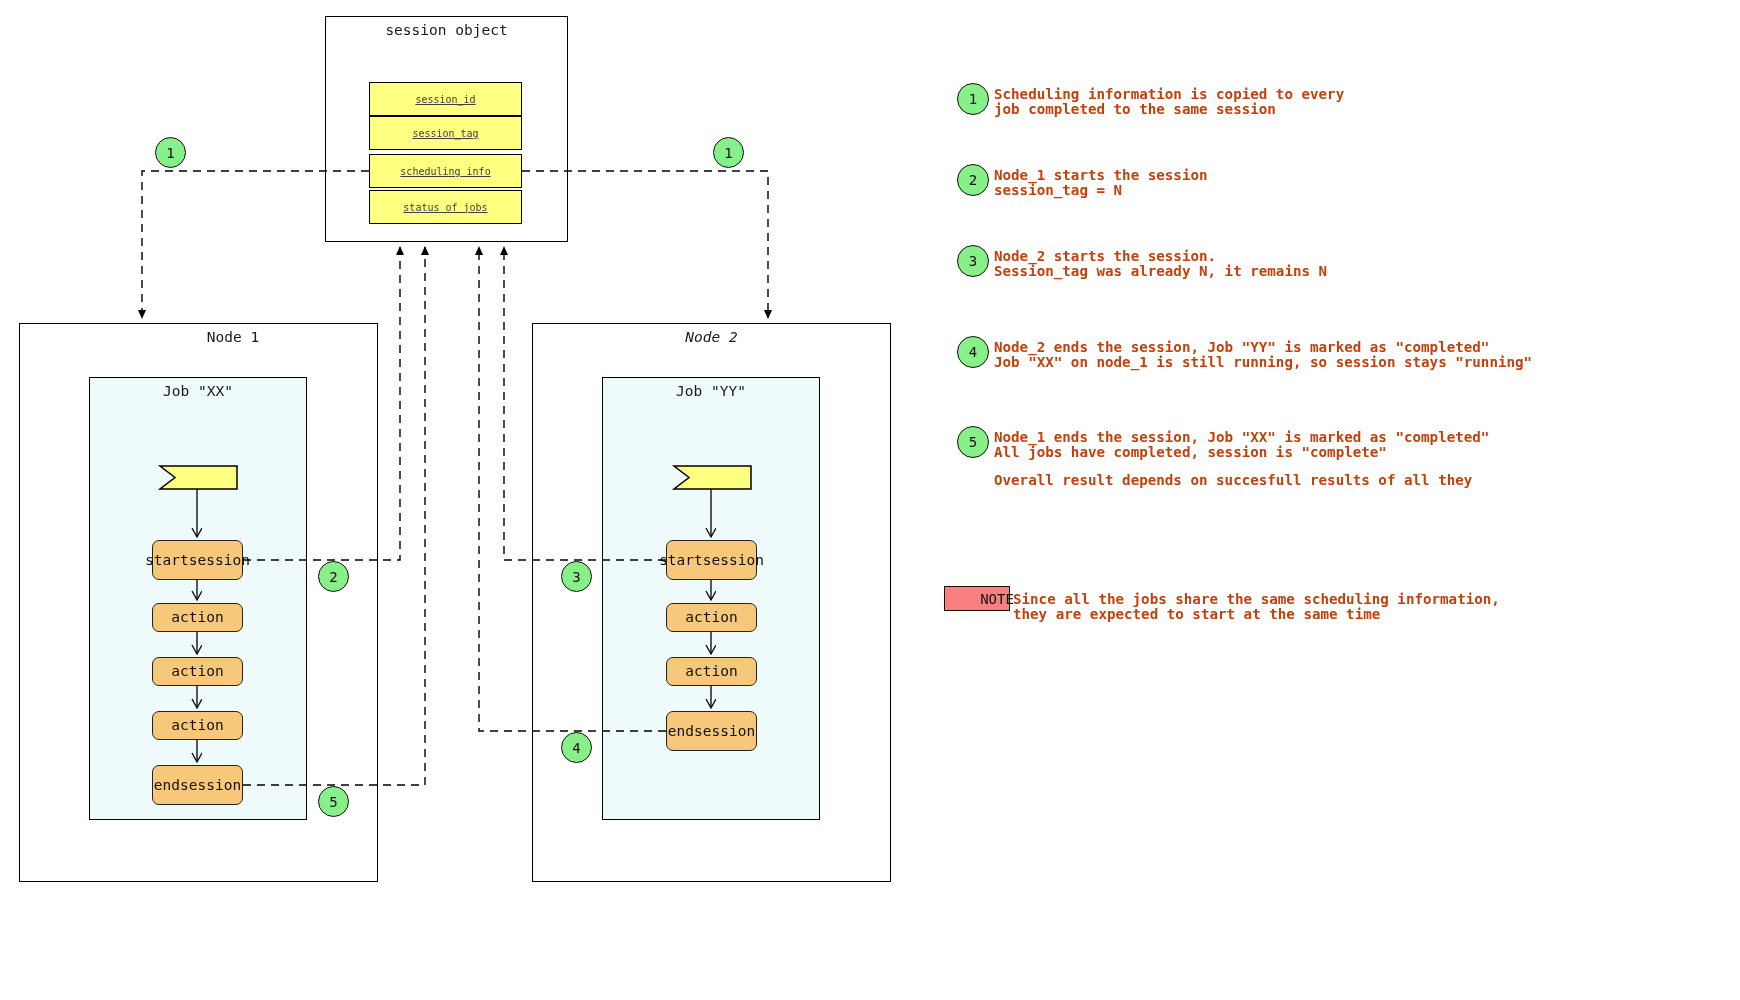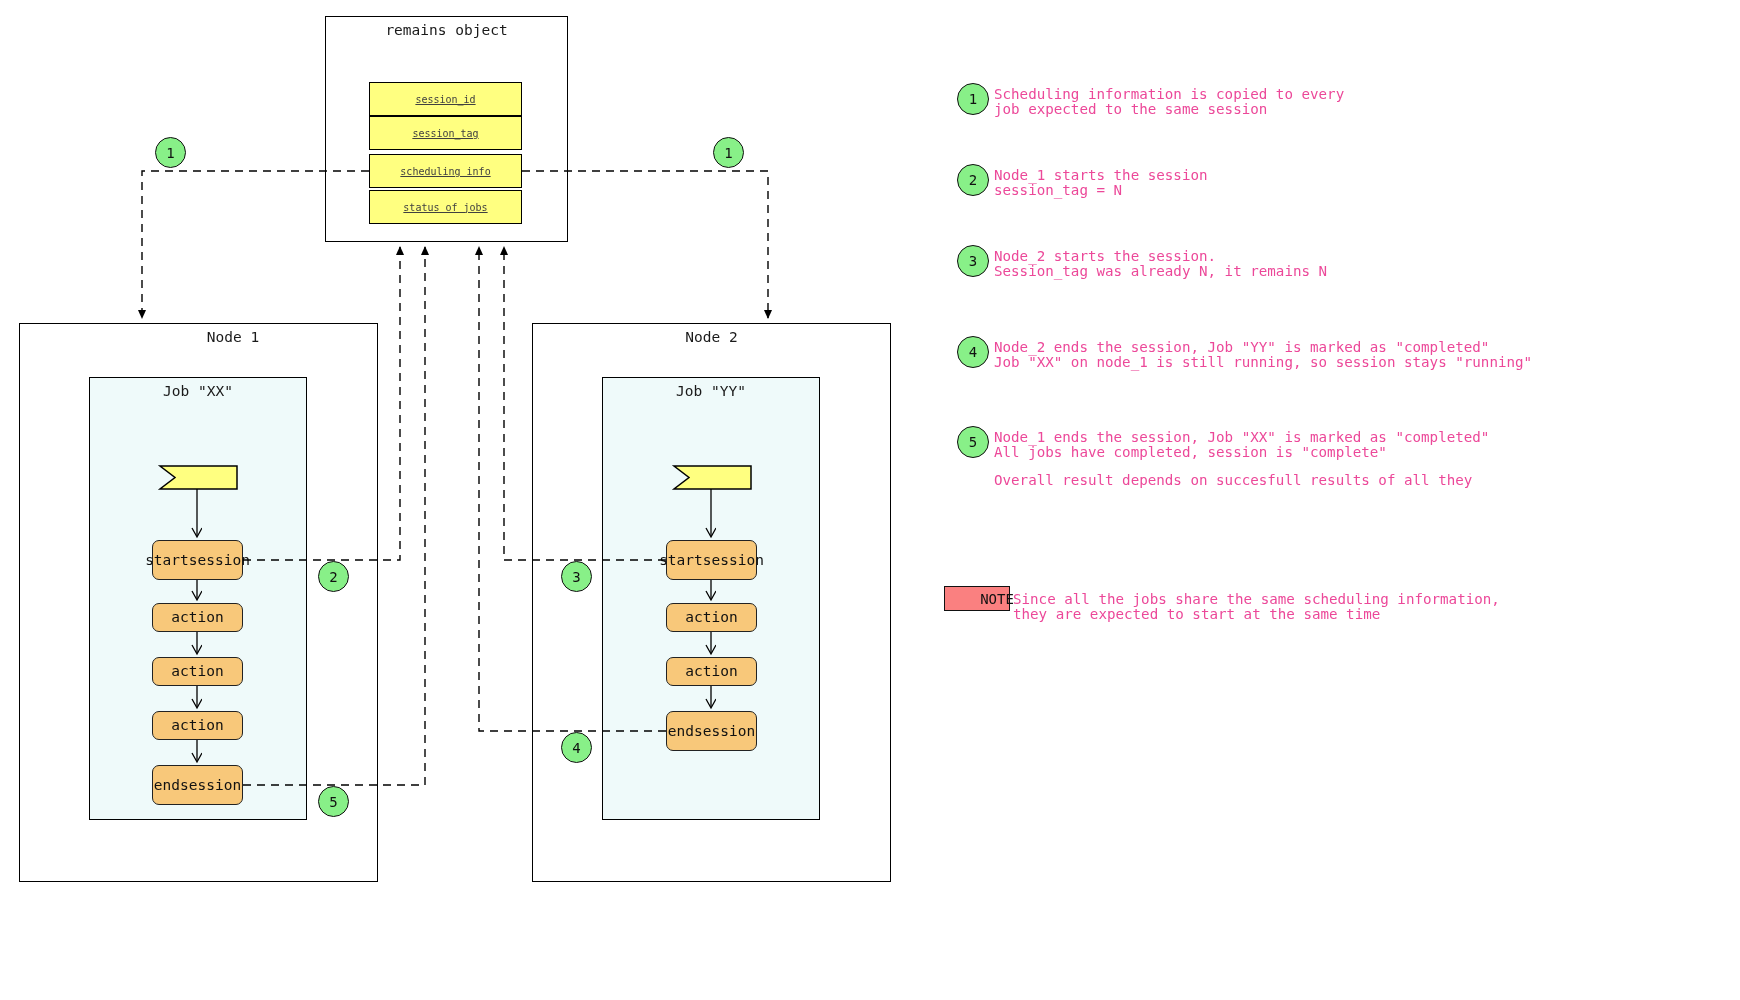--- a/index.html
+++ b/index.html
@@ -17,34 +17,34 @@
   .node-shape{position:absolute;box-sizing:border-box;border:1.5px solid #222;background:#f8c87a;
               border-radius:7px;display:flex;flex-direction:row;align-items:center;
               justify-content:center;font-size:14.5px;color:#111;line-height:1.12;}
 
   .sched{position:absolute;box-sizing:border-box;font-size:14.5px;color:#111;
          display:flex;align-items:center;justify-content:flex-end;padding-right:10px;}
 
   .circ{position:absolute;box-sizing:border-box;border-radius:50%;border:1.4px solid #111;
         background:#88f088;display:flex;align-items:center;justify-content:center;
         font-size:14px;color:#111;}
-  .legend-text{position:absolute;font-size:14.2px;color:#ec4899;line-height:1.35;white-space:pre;}
+  .legend-text{position:absolute;font-size:14.2px;color:#c2410c;line-height:1.35;white-space:pre;font-weight:bold;}
 
   .note-badge{position:absolute;box-sizing:border-box;border:1.5px solid #111;background:#fa8080;
               display:flex;align-items:center;justify-content:center;font-size:14px;color:#111;padding-left:40px;}
 
   svg.overlay{position:absolute;left:0;top:0;width:1740px;height:1000px;pointer-events:none;}
 </style>
 </head>
 <body>
 
 <div id="stage">
 
   <div class="box" style="left:325px;top:16px;width:243px;height:226px;"></div>
-  <div class="boxtitle" style="left:325px;top:22px;width:243px;">remains object</div>
+  <div class="boxtitle" style="left:325px;top:22px;width:243px;">session object</div>
 
   <div class="field" style="left:369px;top:82px;width:153px;height:34px;">session_id</div>
   <div class="field" style="left:369px;top:116px;width:153px;height:34px;">session_tag</div>
   <div class="field" style="left:369px;top:154px;width:153px;height:34px;">scheduling info</div>
   <div class="field" style="left:369px;top:190px;width:153px;height:34px;">status of jobs</div>
 
   <div class="box" style="left:19px;top:323px;width:359px;height:559px;"></div>
   <div class="boxtitle" style="left:19px;top:329px;width:428px;">Node 1</div>
 
   <div class="jobbox" style="left:89px;top:377px;width:218px;height:443px;"></div>
@@ -64,21 +64,21 @@
   </div>
   <div class="node-shape" style="left:152px;top:711px;width:91px;height:29px;">
     <span>action</span>
   </div>
   <div class="node-shape" style="left:152px;top:765px;width:91px;height:40px;">
     <span>end</span>
     <span>session</span>
   </div>
 
   <div class="box" style="left:532px;top:323px;width:359px;height:559px;"></div>
-  <div class="boxtitle" style="left:532px;top:329px;width:359px;">Node 2</div>
+  <div class="boxtitle" style="left:532px;top:329px;width:359px;font-style:italic;">Node 2</div>
 
   <div class="jobbox" style="left:602px;top:377px;width:218px;height:443px;"></div>
   <div class="boxtitle" style="left:602px;top:383px;width:218px;">Job "YY"</div>
 
   <div class="sched" style="left:674px;top:466px;width:77px;height:23px;">sched</div>
 
   <div class="node-shape" style="left:666px;top:540px;width:91px;height:40px;">
     <span>start</span>
     <span>session</span>
   </div>
@@ -132,21 +132,21 @@
 
   <div class="circ" style="left:155px;top:137px;width:31px;height:31px;">1</div>
   <div class="circ" style="left:713px;top:137px;width:31px;height:31px;">1</div>
   <div class="circ" style="left:318px;top:561px;width:31px;height:31px;">2</div>
   <div class="circ" style="left:561px;top:561px;width:31px;height:31px;">3</div>
   <div class="circ" style="left:561px;top:732px;width:31px;height:31px;">4</div>
   <div class="circ" style="left:318px;top:786px;width:31px;height:31px;">5</div>
 
   <div class="circ" style="left:957px;top:83px;width:32px;height:32px;">1</div>
   <div class="legend-text" style="left:994px;top:85px;">Scheduling information is copied to every</div>
-  <div class="legend-text" style="left:994px;top:100px;">job expected to the same session</div>
+  <div class="legend-text" style="left:994px;top:100px;">job completed to the same session</div>
 
   <div class="circ" style="left:957px;top:164px;width:32px;height:32px;">2</div>
   <div class="legend-text" style="left:994px;top:166px;">Node_1 starts the session</div>
   <div class="legend-text" style="left:994px;top:181px;">session_tag = N</div>
 
   <div class="circ" style="left:957px;top:245px;width:32px;height:32px;">3</div>
   <div class="legend-text" style="left:994px;top:247px;">Node_2 starts the session.</div>
   <div class="legend-text" style="left:994px;top:262px;">Session_tag was already N, it remains N</div>
 
   <div class="circ" style="left:957px;top:336px;width:32px;height:32px;">4</div>

